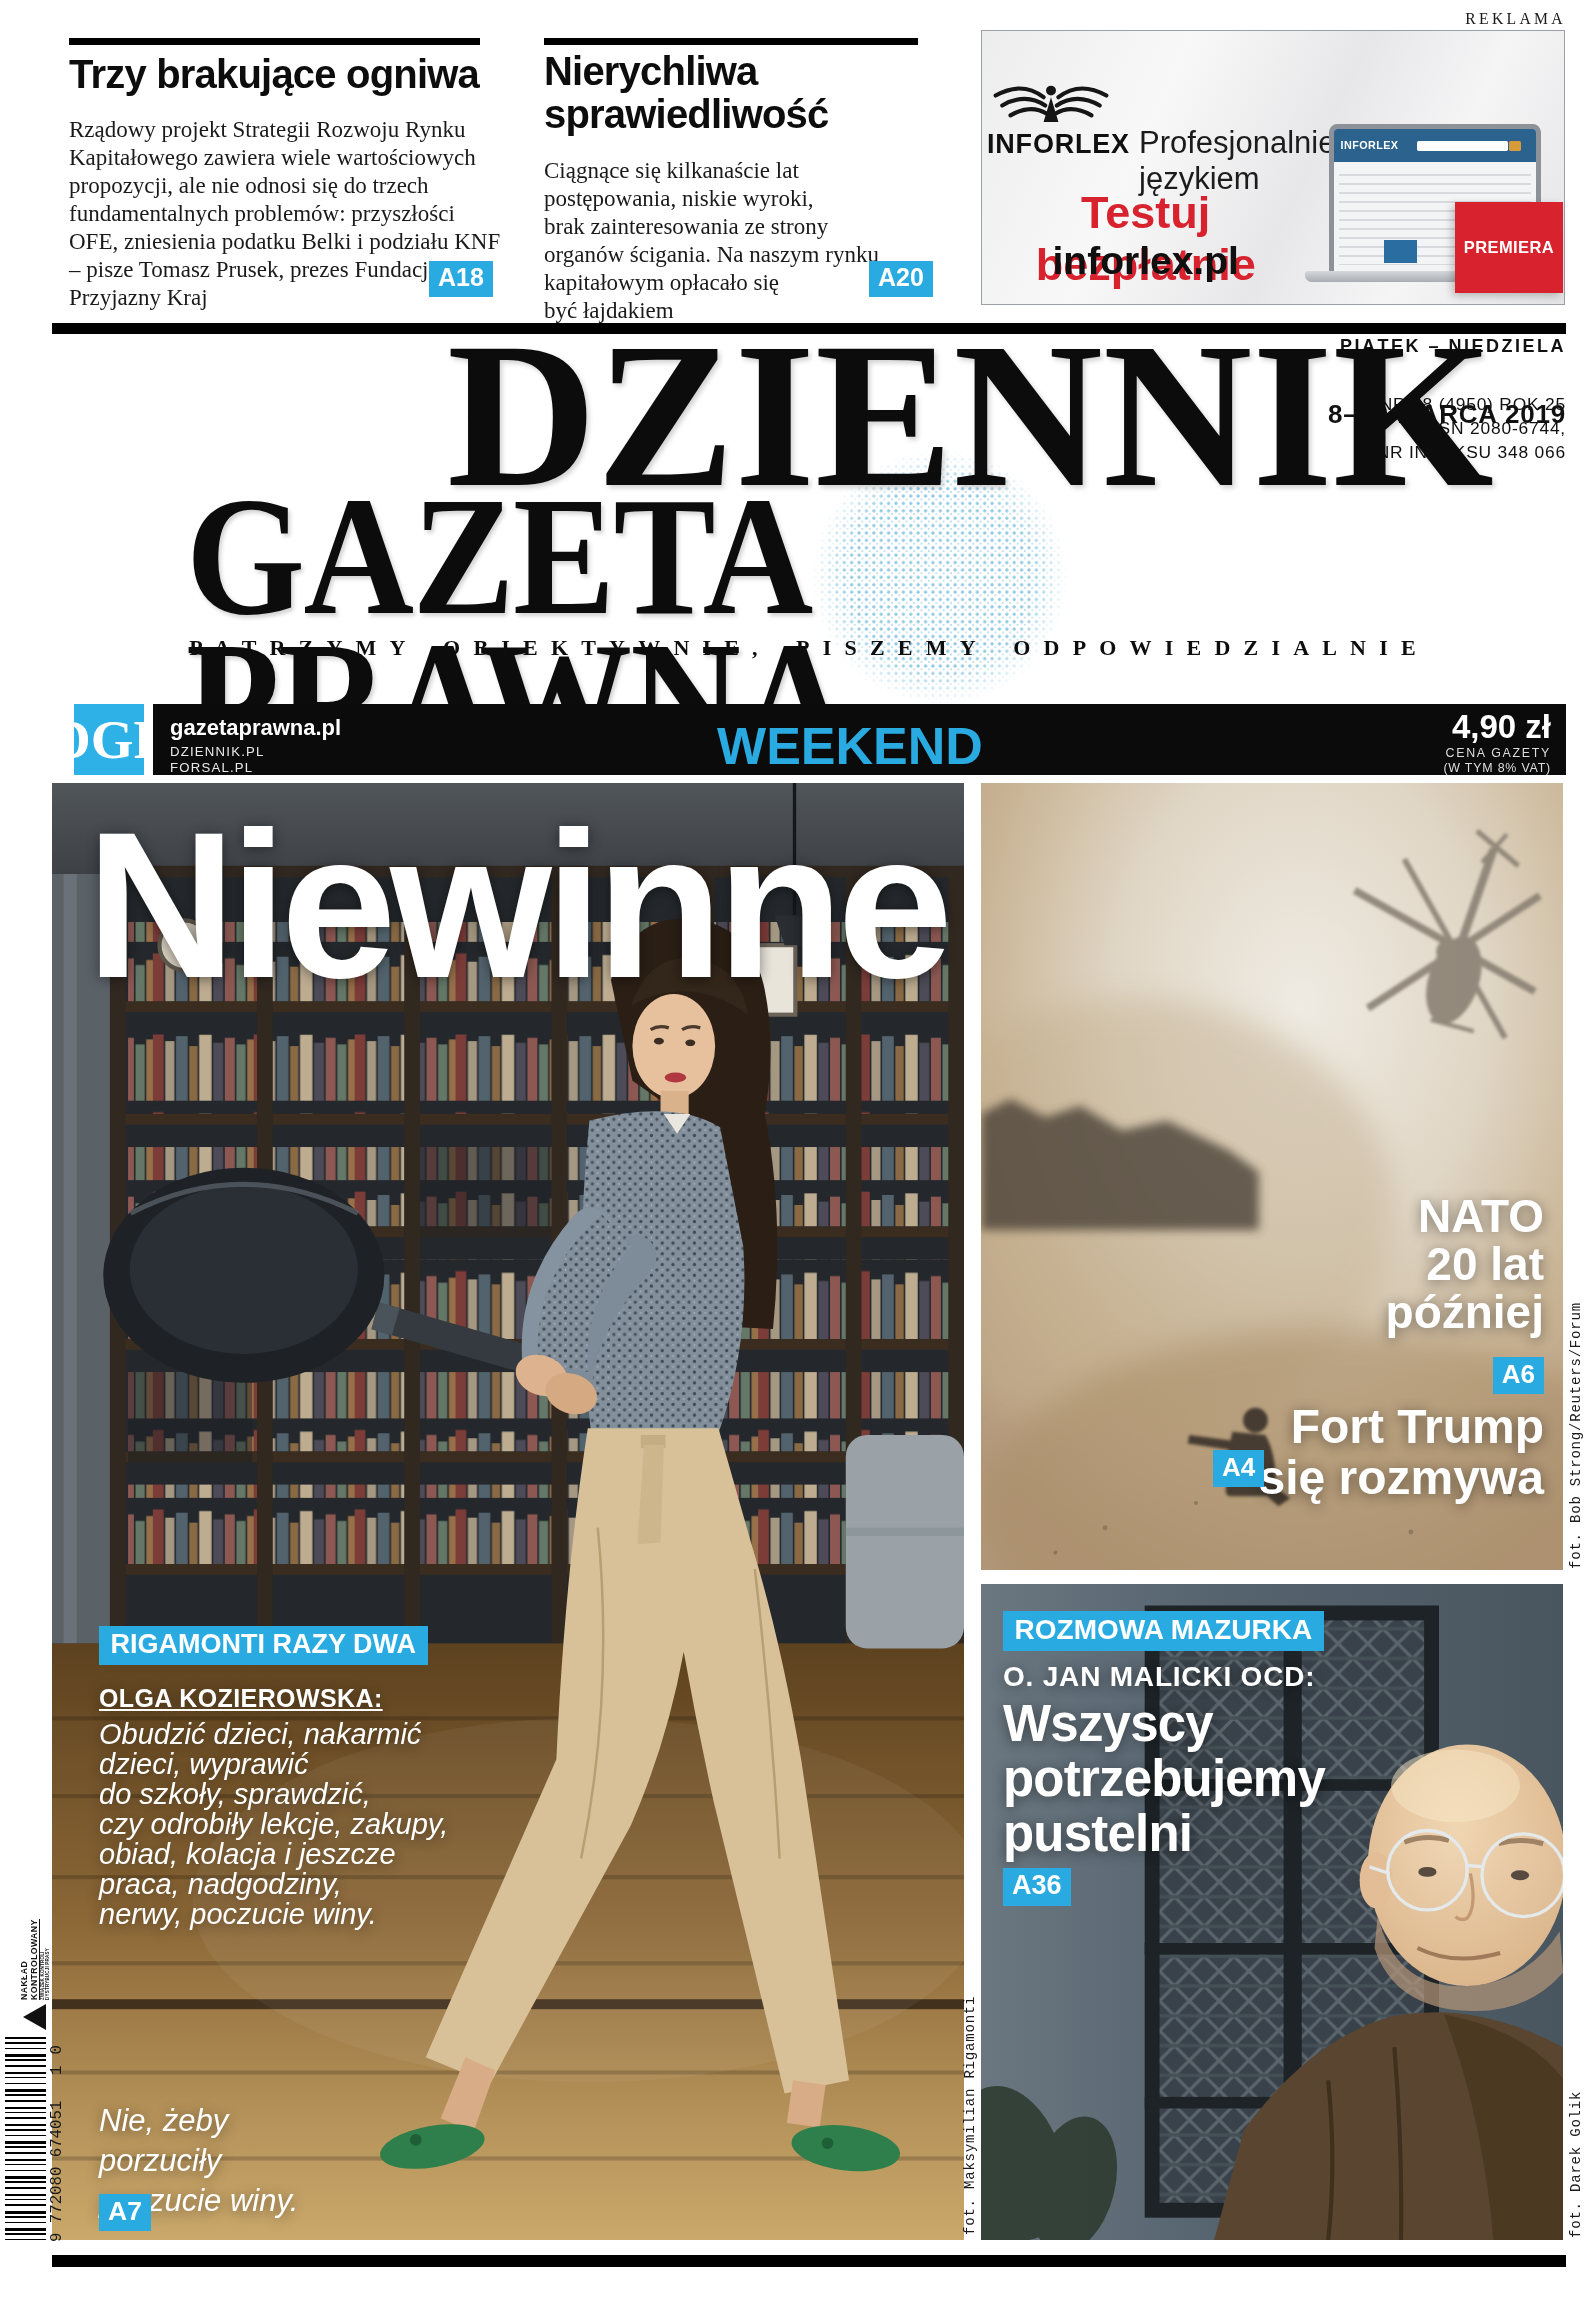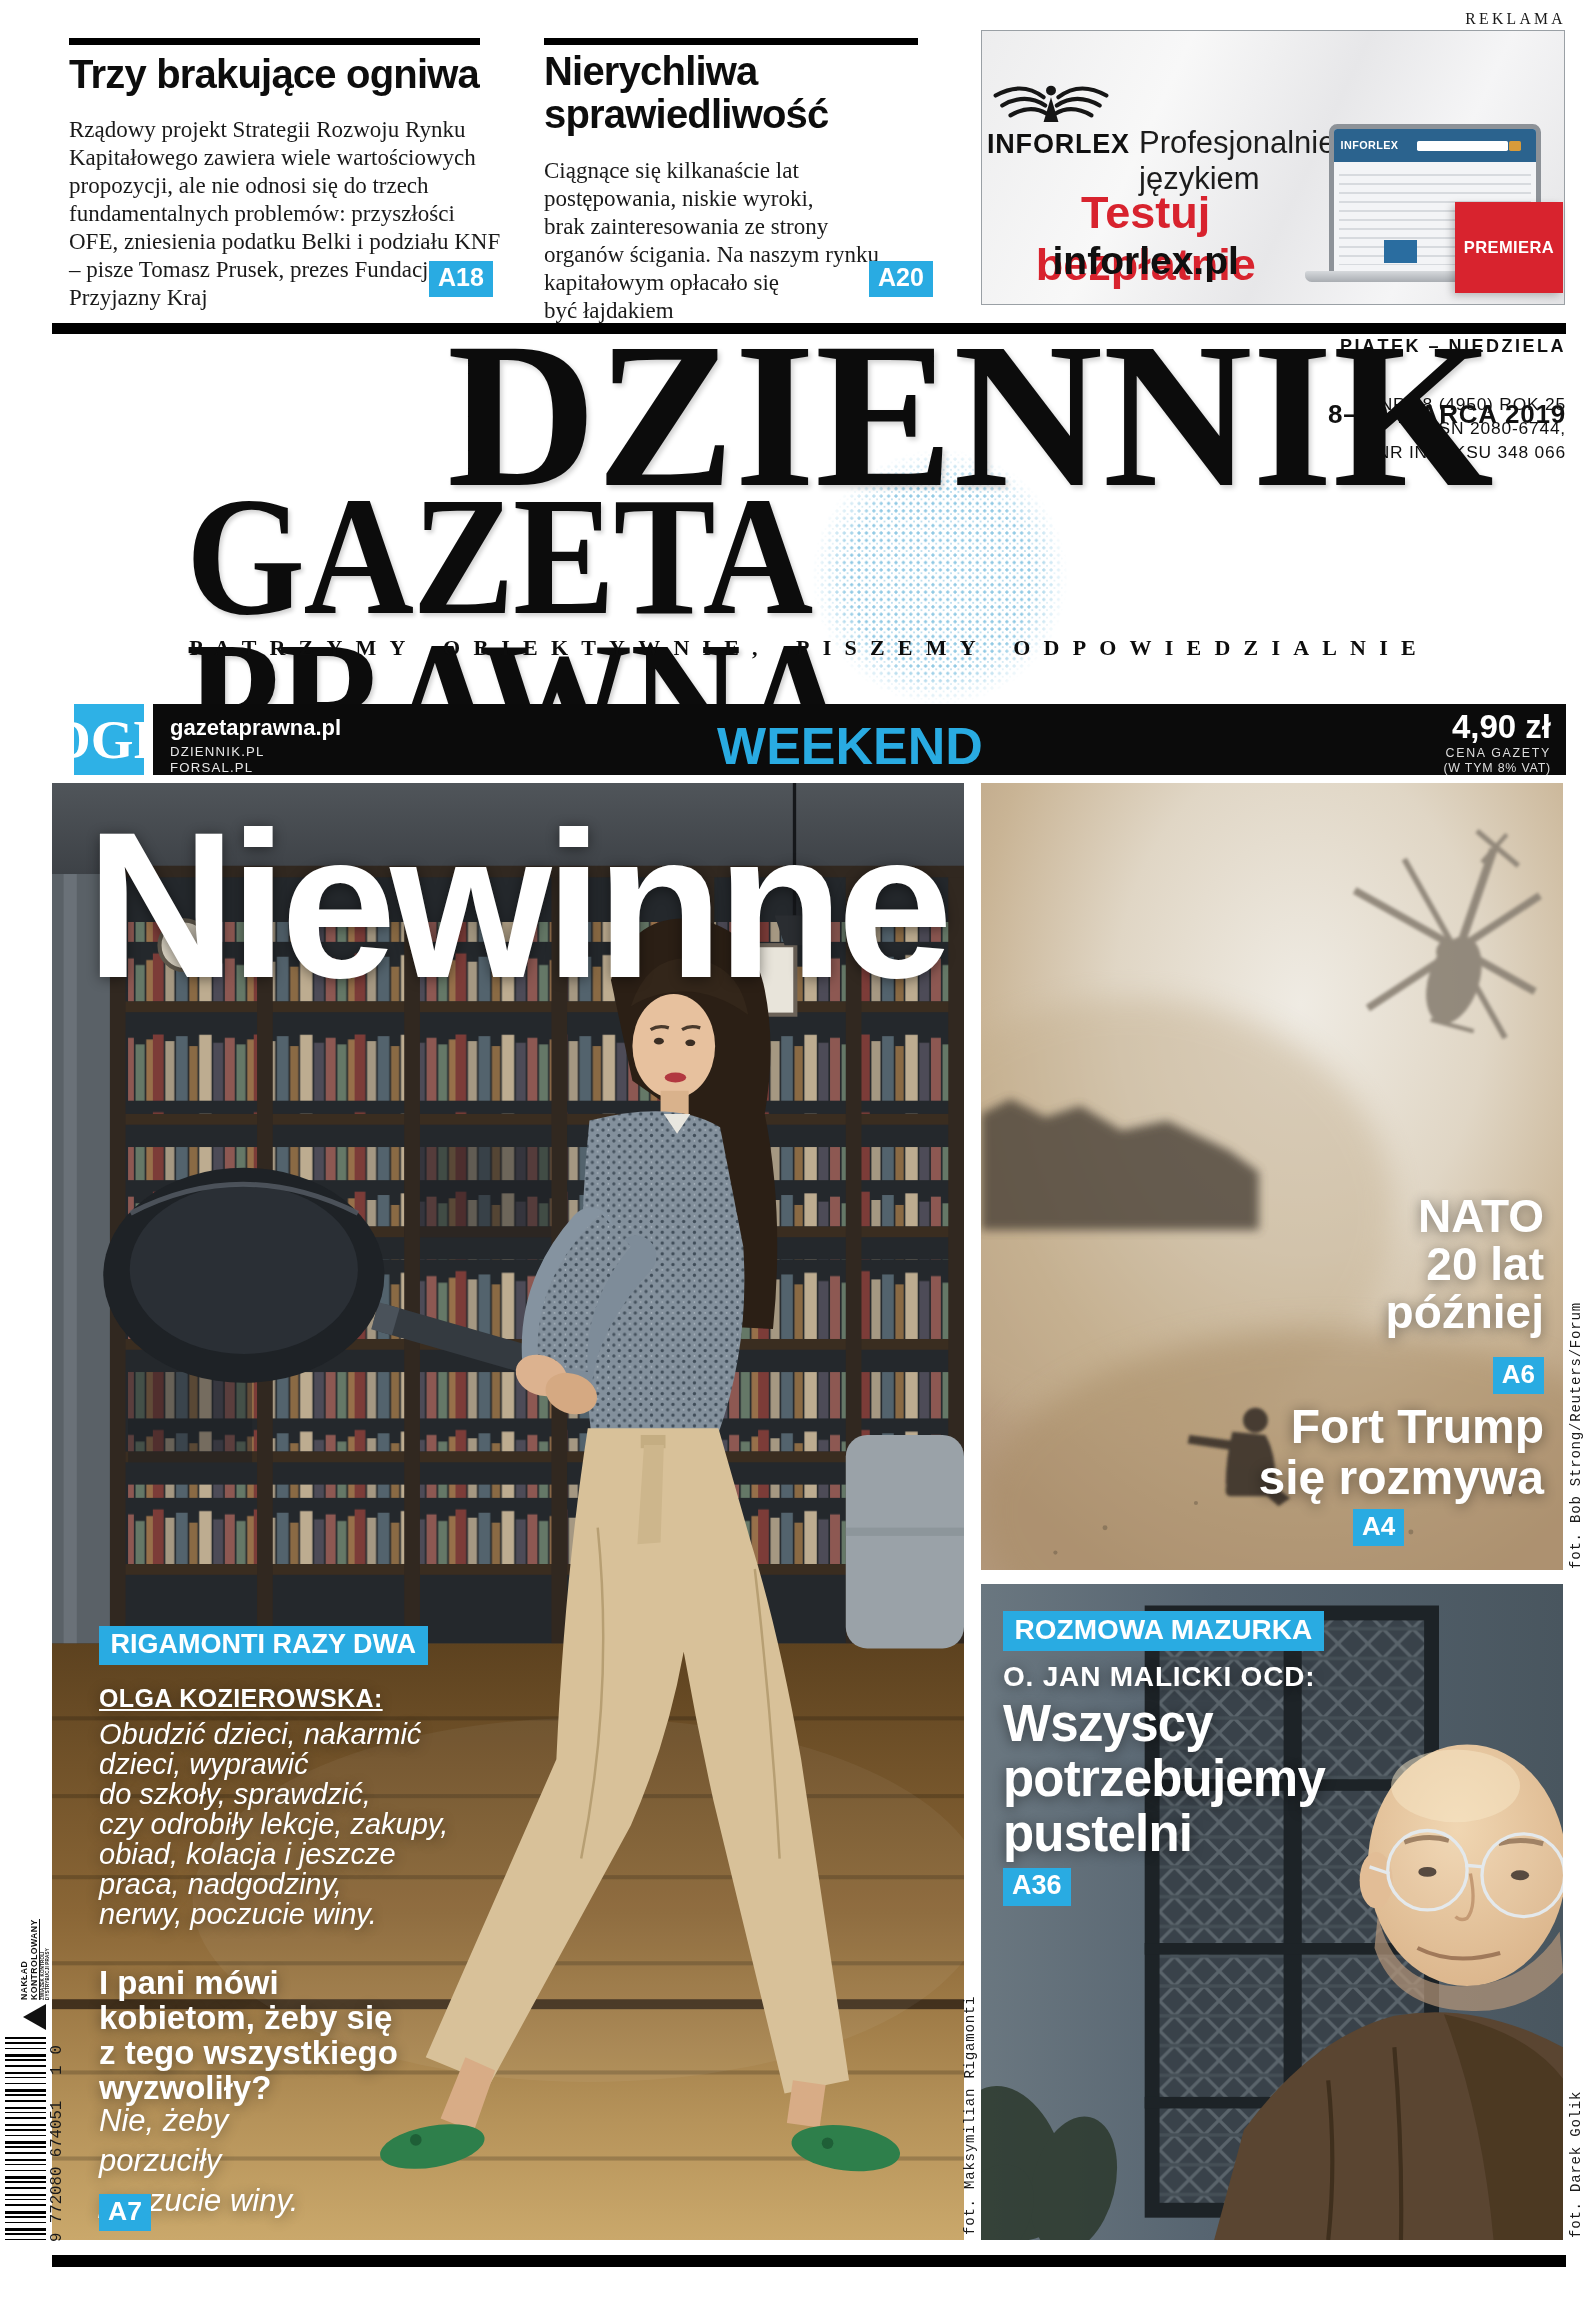--- a/index.html
+++ b/index.html
@@ -249,24 +249,20 @@
 
   <span class="abs badge" style="left:99px;top:1626px;font-size:27px;padding:5px 11.6px 7.4px;">RIGAMONTI RAZY DWA</span>
   <div class="abs wsh" style="left:99px;top:1684px;color:#fff;font-size:25px;font-weight:800;letter-spacing:0.4px;text-decoration:underline;">OLGA KOZIEROWSKA:</div>
   <div class="abs pre wsh" style="left:99px;top:1719px;color:#fff;font-size:29px;font-style:italic;font-weight:500;line-height:30px;">Obudzić dzieci, nakarmić
 dzieci, wyprawić
 do szkoły, sprawdzić,
 czy odrobiły lekcje, zakupy,
 obiad, kolacja i jeszcze
 praca, nadgodziny,
 nerwy, poczucie winy.</div>
-  <div class="abs pre wsh" style="left:99px;top:1965px;color:#fff;font-size:33px;font-weight:800;line-height:35px;">I pani mówi
-kobietom, żeby się
-z tego wszystkiego
-wyzwoliły?</div>
   <div class="abs pre wsh" style="left:99px;top:2101px;color:#fff;font-size:31px;font-style:italic;font-weight:500;line-height:40px;">Nie, żeby
 porzuciły
 poczucie winy.</div>
   <span class="abs badge" style="left:99px;top:2194px;font-size:26.5px;">A7</span>
 
   <div class="abs vtext" style="left:962px;top:1892px;height:343px;">fot. Maksymilian Rigamonti</div>
 
   <div class="abs" style="left:981px;top:783px;width:582px;height:787px;overflow:hidden;">
     <svg width="582" height="787" viewBox="0 0 704 951" preserveAspectRatio="none">
       <defs>
@@ -319,21 +315,21 @@
   </div>
 
   <div class="abs pre wsh" style="left:1213px;top:1192px;width:331px;text-align:right;color:#fff;font-size:46px;font-weight:800;line-height:48px;">NATO
 20 lat
 później</div>
   <div class="abs" style="left:1213px;top:1357px;width:331px;text-align:right;">
     <span class="badge" style="font-size:26px;">A6</span>
   </div>
   <div class="abs pre wsh" style="left:1213px;top:1401px;width:331px;text-align:right;color:#fff;font-size:48px;font-weight:800;line-height:51px;">Fort Trump
 się rozmywa</div>
-  <div class="abs" style="left:1213px;top:1509px;width:331px;text-align:center;">
+  <div class="abs" style="left:1213px;top:1450px;width:331px;text-align:left;">
     <span class="badge" style="font-size:26px;">A4</span>
   </div>
   <div class="abs vtext" style="left:1568px;top:1213px;height:356px;">fot. Bob Strong/Reuters/Forum</div>
 
   <div class="abs" style="left:981px;top:1584px;width:582px;height:656px;overflow:hidden;">
     <svg width="582" height="656" viewBox="0 0 704 793" preserveAspectRatio="none">
       <defs>
         <linearGradient id="wall" x1="0" y1="0" x2="1" y2="0">
           <stop offset="0" stop-color="#6a7780"></stop>
             <stop offset=".4" stop-color="#566470"></stop>

